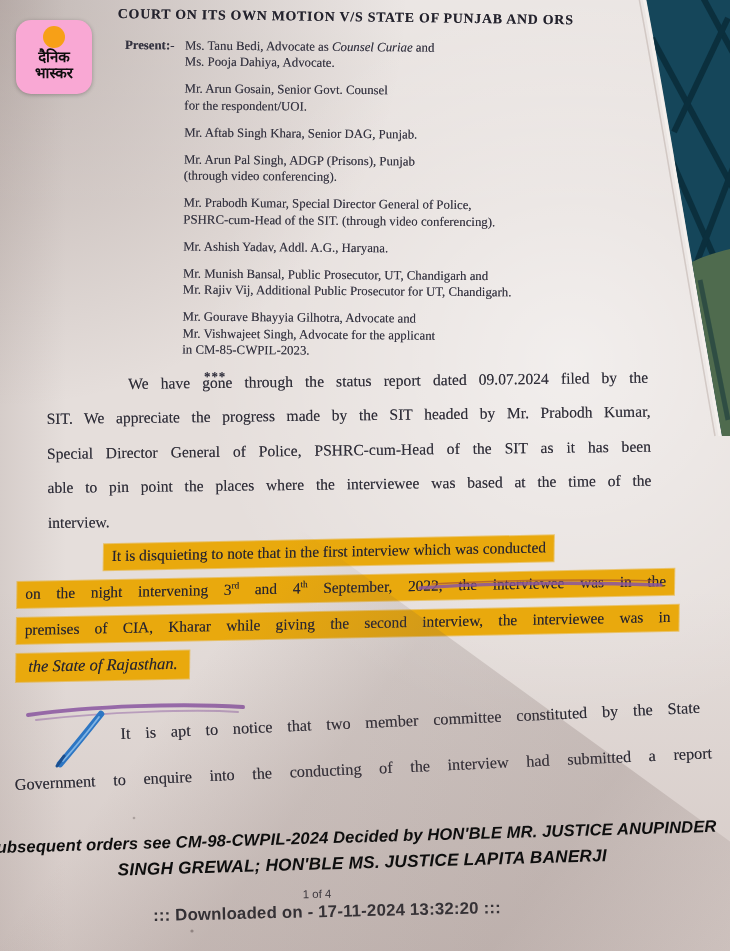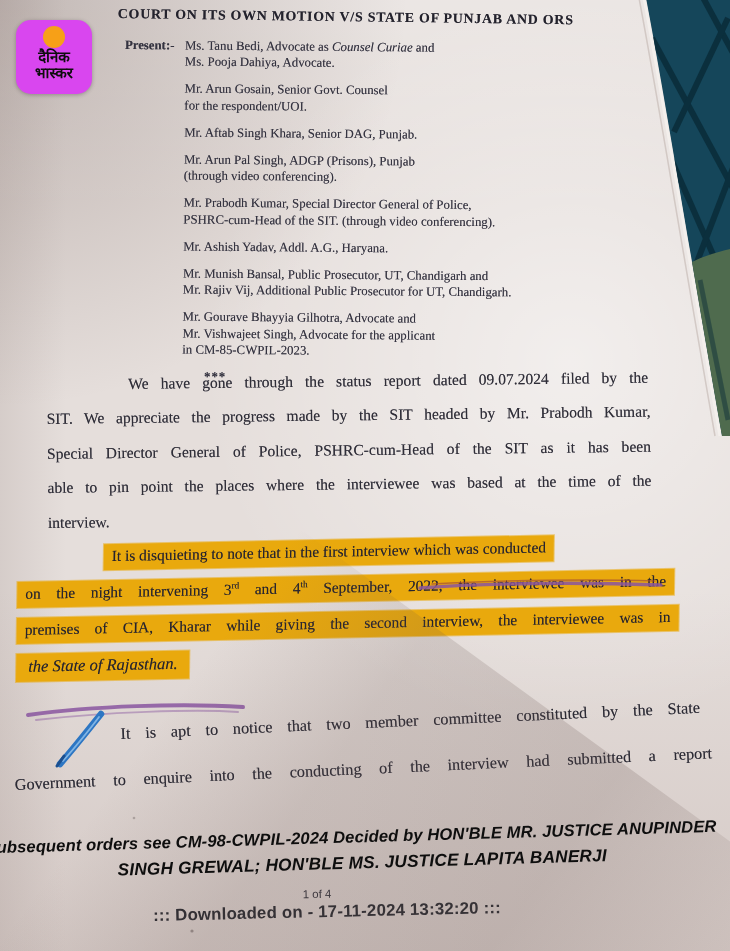--- a/index.html
+++ b/index.html
@@ -22,21 +22,21 @@
     background:linear-gradient(90deg, rgba(104,84,80,0) 6%, rgba(104,84,80,.17) 26%, rgba(104,84,80,.21) 55%, rgba(130,110,105,.10) 78%, rgba(104,84,80,0) 95%);}
   svg.bg{position:absolute;inset:0;z-index:2;pointer-events:none;}
   svg.ink{position:absolute;inset:0;z-index:4;pointer-events:none;}
 
   .photo-text{color:#2f2e38;text-shadow:0 0 .6px rgba(42,40,54,.55);}
   .abs{position:absolute;}
   .z3{z-index:3;}
 
   
   .logo{position:absolute;left:16px;top:20px;width:76px;height:74px;z-index:6;
-    background:#d946ef;border-radius:15px;box-shadow:0 1px 4px rgba(0,0,0,.28);
+    background:#f9a8d4;border-radius:15px;box-shadow:0 1px 4px rgba(0,0,0,.28);
     text-align:center;}
   .logo .sun{width:22px;height:22px;border-radius:50%;background:#f7a017;margin:6px auto 1px;}
   .logo .dev{font-family:"DejaVu Sans","Liberation Sans",sans-serif;font-weight:700;
     font-size:15px;line-height:1.08;color:#0d0d0d;letter-spacing:0;}
 
   .doc-title{left:118px;top:6px;width:492px;transform:rotate(.8deg);transform-origin:0 0;
     font-weight:700;font-size:13.8px;letter-spacing:.8px;white-space:nowrap;color:#23222c;}
 
   .present{left:125px;top:37px;width:470px;transform:rotate(.5deg);transform-origin:0 0;
     font-size:12.8px;line-height:16.2px;color:#343340;}

